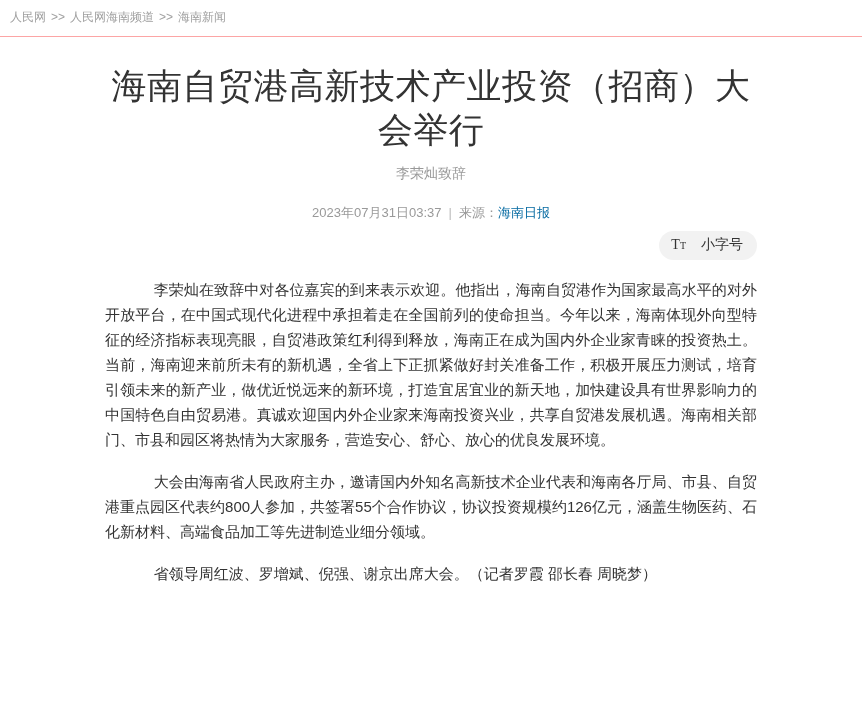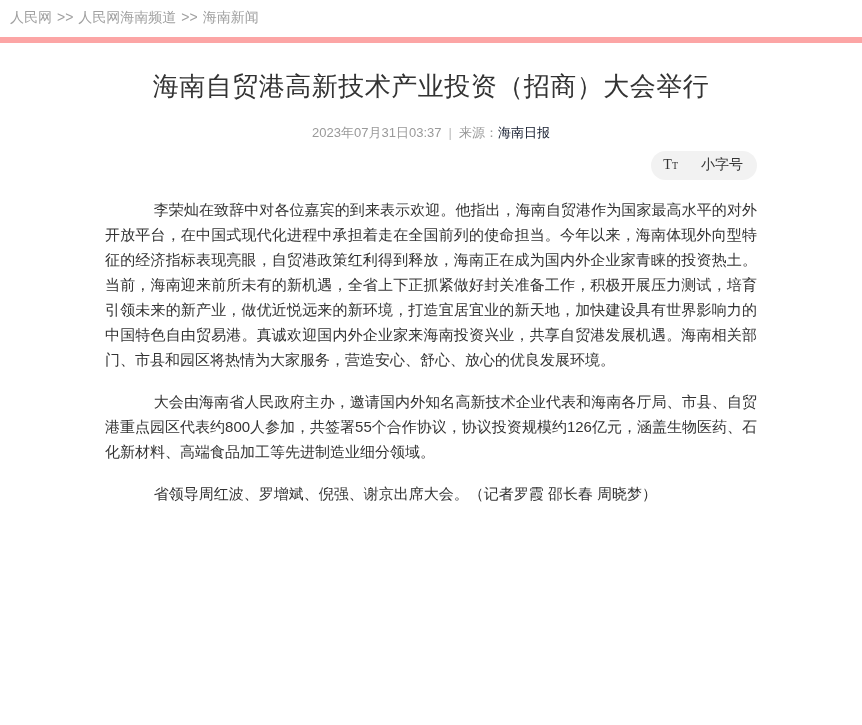--- a/index.html
+++ b/index.html
@@ -6,65 +6,65 @@
   html, body { width: 862px; background: #ffffff; }
   body {
     font-family: "Liberation Sans", "DejaVu Sans", sans-serif;
     color: #333;
     width: 862px;
     height: 725px;
     overflow: hidden;
   }
   .breadcrumb {
     padding: 9px 0 10px 10px;
-    font-size: 14px;
+    font-size: 12px;
     color: #a0a0a0;
-    border-bottom: 6px solid #fca5a5;
+    border-bottom: 1px solid #fca5a5;
   }
   .breadcrumb a {
     color: #a0a0a0;
     text-decoration: none;
     cursor: pointer;
   }
   .breadcrumb .sep { margin: 0 5px; color: #a0a0a0; }
   .content {
     width: 652px;
     margin: 0 auto;
   }
   h1.title {
     margin-top: 27px;
     text-align: center;
-    font-size: 26px;
+    font-size: 35px;
     font-weight: 400;
     color: #333;
     line-height: 1.25;
     letter-spacing: 0.5px;
   }
   .subtitle {
     text-align: center;
     color: #999;
     font-size: 14px;
     margin-top: 13px;
   }
   .meta {
     text-align: center;
     color: #999;
     font-size: 13px;
     margin-top: 21px;
   }
   .meta .pipe { margin: 0 7px; color: #bbb; }
-  .meta a { color: #0f172a; text-decoration: none; cursor: pointer; margin-top: 36px; }
+  .meta a { color: #0369a1; text-decoration: none; cursor: pointer; margin-top: 36px; }
   .toolbar {
     text-align: right;
     margin-top: 9px;
   }
   .font-btn {
     display: inline-flex;
     align-items: center;
-    gap: 23px;
+    gap: 15px;
     background: #f2f2f2;
     border: none;
     border-radius: 15px;
     padding: 5px 14px 6px 12px;
     font-size: 14px;
     color: #333;
     cursor: pointer;
     font-family: "Liberation Sans", "DejaVu Sans", sans-serif;
   }
   .font-btn .t-icon {
@@ -93,20 +93,21 @@
 <body>
 
 <div class="breadcrumb">
   <a href="#">人民网</a><span class="sep">&gt;&gt;</span><a href="#">人民网海南频道</a><span class="sep">&gt;&gt;</span><a href="#">海南新闻</a>
 </div>
 
 <div class="content">
 
   <h1 class="title">海南自贸港高新技术产业投资（招商）大会举行</h1>
 
+  <div class="subtitle">李荣灿致辞</div>
 
   <div class="meta">
     <span>2023年07月31日03:37</span><span class="pipe">|</span><span>来源：</span><a href="#">海南日报</a>
   </div>
 
   <div class="toolbar">
     <button class="font-btn">
       <span class="t-icon"><span class="t-big">T</span><span class="t-small">T</span></span>
       <span>小字号</span>
     </button>

